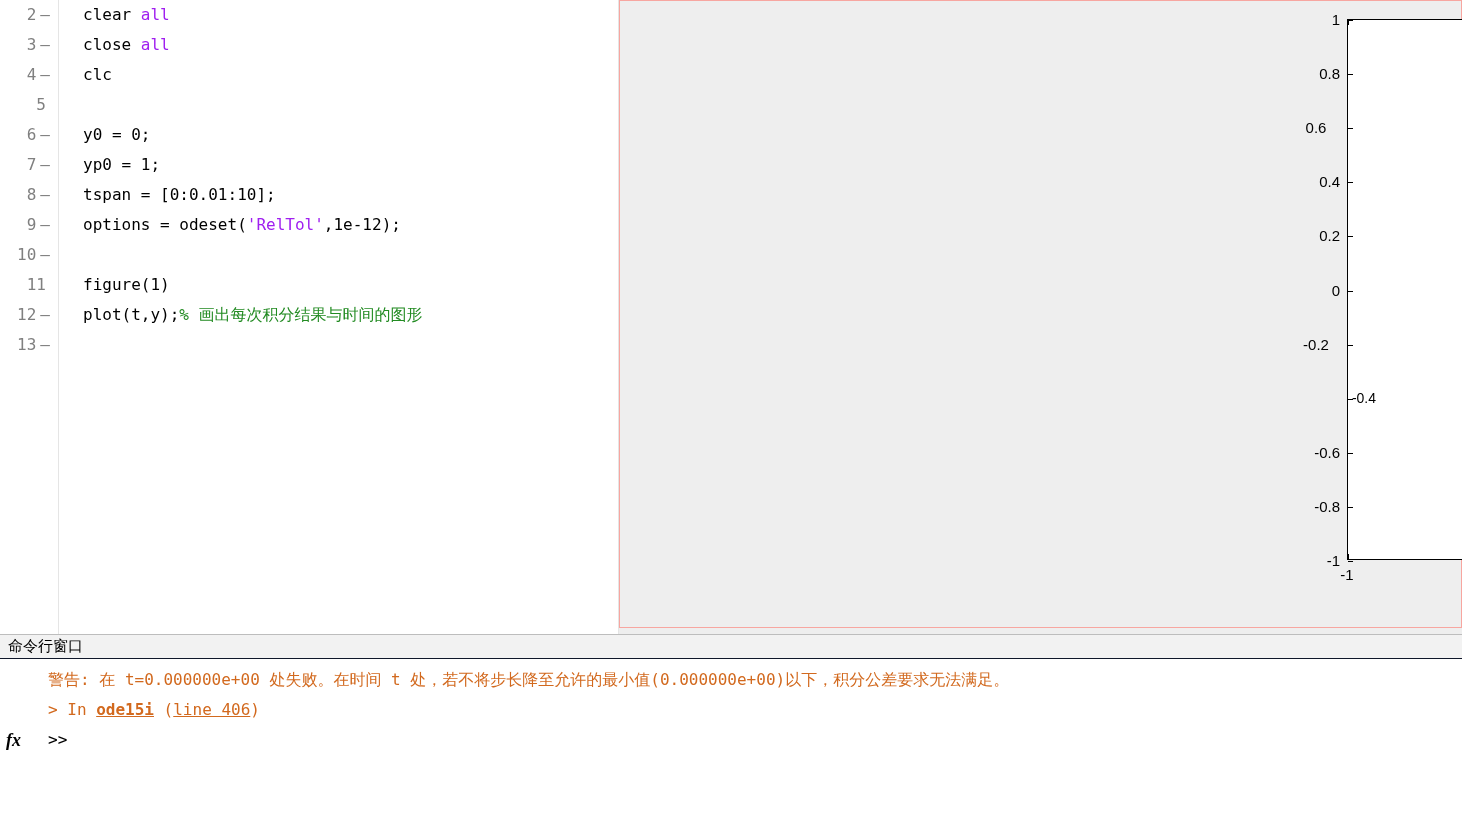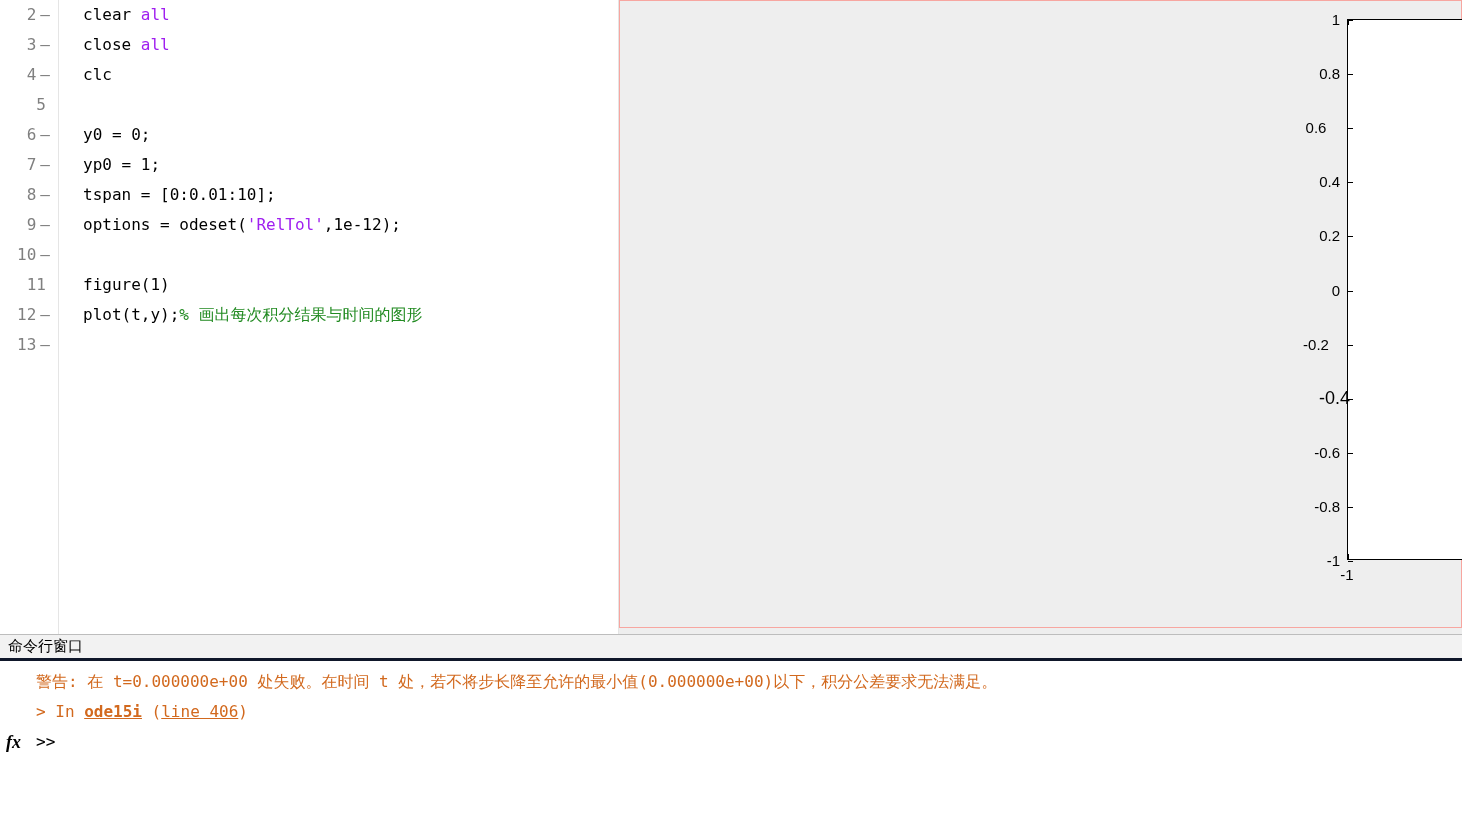--- a/index.html
+++ b/index.html
@@ -11,22 +11,22 @@
 .gutter .gl .dash{color:#808080;margin-left:4px}
 .code{flex:1;padding-left:24px;padding-top:0;font-family:Consolas,"Microsoft YaHei",monospace;font-size:16px}
 .code .cl{height:30px;line-height:30px;white-space:pre}
 .kw{color:#a020f0}
 .str{color:#a020f0}
 .cmt{color:#228b22}
 .figwrap{flex:1;position:relative;background:#eeeeee}
 .figborder{position:absolute;left:0;top:0;right:0;bottom:6px;border:1px solid #f7a6a0}
 .axes{position:absolute;left:728px;top:19px;width:652px;height:541px;background:#fff;border:1px solid #000;box-sizing:border-box}
 .cmdpanel{border-top:1px solid #bdbdbd}
-.cmdtitlebar{background:#f2f2f2;border-bottom:3px solid #0f172a;padding:2px 8px;font-size:15px;font-family:"Microsoft YaHei",Consolas,monospace}
-.cmdbody{padding:6px 8px 8px 36px;position:relative;font-family:Consolas,"Microsoft YaHei",monospace;font-size:16px;color:#d2691e}
+.cmdtitlebar{background:#f2f2f2;border-bottom:1px solid #0f172a;padding:2px 8px;font-size:15px;font-family:"Microsoft YaHei",Consolas,monospace}
+.cmdbody{padding:6px 8px 8px 48px;position:relative;font-family:Consolas,"Microsoft YaHei",monospace;font-size:16px;color:#d2691e}
 .cmdbody .line{line-height:30px;white-space:pre}
 .warn{color:#d2691e}
 .link{text-decoration:underline;color:#d2691e}
 .strong{font-weight:bold;text-decoration:underline}
 .fx{position:absolute;left:6px;font-style:italic;font-weight:bold;color:#000;font-family:"Times New Roman",serif;font-size:18px}
 .prompt{color:#000}
 </style>
 </head>
 <body>
 
@@ -75,21 +75,21 @@
         <div style="position: absolute; left: 0px; width: 5px; height: 1px; background: rgb(0, 0, 0); top: 54.1px;"></div>
         <div style="position: absolute; left: 0px; width: 5px; height: 1px; background: rgb(0, 0, 0); top: 0px;"></div>
         <div style="position: absolute; bottom: 0px; height: 5px; width: 1px; background: rgb(0, 0, 0); left: 0px;"></div>
         <div style="position: absolute; top: 0px; height: 5px; width: 1px; background: rgb(0, 0, 0); left: 0px;"></div>
       </div>
     <div id="ylabels"></div>
     <div id="xlabels"></div>
   <div style="position: absolute; left: 673px; top: 560px; transform: translateY(-50%); width: 48px; text-align: right; font-size: 15px; font-family: Arial, Consolas, monospace;">-1</div>
       <div style="position: absolute; left: 673px; top: 505.9px; transform: translateY(-50%); width: 48px; text-align: right; font-size: 15px; font-family: Arial, Consolas, monospace;">-0.8</div>
       <div style="position: absolute; left: 673px; top: 451.8px; transform: translateY(-50%); width: 48px; text-align: right; font-size: 15px; font-family: Arial, Consolas, monospace;">-0.6</div>
-      <div style="position: absolute; left: 683px; top: 397.7px; transform: translateY(-50%); width: 48px; text-align: right; font-size: 18px; font-family: Arial, Consolas, monospace;">-0.4</div>
+      <div style="position: absolute; left: 709px; top: 397.7px; transform: translateY(-50%); width: 48px; text-align: right; font-size: 14px; font-family: Arial, Consolas, monospace;">-0.4</div>
       <div style="position: absolute; left: 673px; top: 343.6px; transform: translateY(-50%); width: 48px; text-align: center; font-size: 15px; font-family: Arial, Consolas, monospace;">-0.2</div>
       <div style="position: absolute; left: 673px; top: 289.5px; transform: translateY(-50%); width: 48px; text-align: right; font-size: 15px; font-family: Arial, Consolas, monospace;">0</div>
       <div style="position: absolute; left: 673px; top: 235.4px; transform: translateY(-50%); width: 48px; text-align: right; font-size: 15px; font-family: Arial, Consolas, monospace;">0.2</div>
       <div style="position: absolute; left: 673px; top: 181.3px; transform: translateY(-50%); width: 48px; text-align: right; font-size: 15px; font-family: Arial, Consolas, monospace;">0.4</div>
       <div style="position: absolute; left: 673px; top: 127.2px; transform: translateY(-50%); width: 48px; text-align: center; font-size: 15px; font-family: Arial, Consolas, monospace;">0.6</div>
       <div style="position: absolute; left: 673px; top: 73.1px; transform: translateY(-50%); width: 48px; text-align: right; font-size: 15px; font-family: Arial, Consolas, monospace;">0.8</div>
       <div style="position: absolute; left: 673px; top: 19px; transform: translateY(-50%); width: 48px; text-align: right; font-size: 15px; font-family: Arial, Consolas, monospace;">1</div>
       <div style="position: absolute; left: 728px; top: 566px; transform: translateX(-50%); width: 60px; text-align: center; font-size: 15px; font-family: Arial, Consolas, monospace;">-1</div>
     </div>
 </div>

